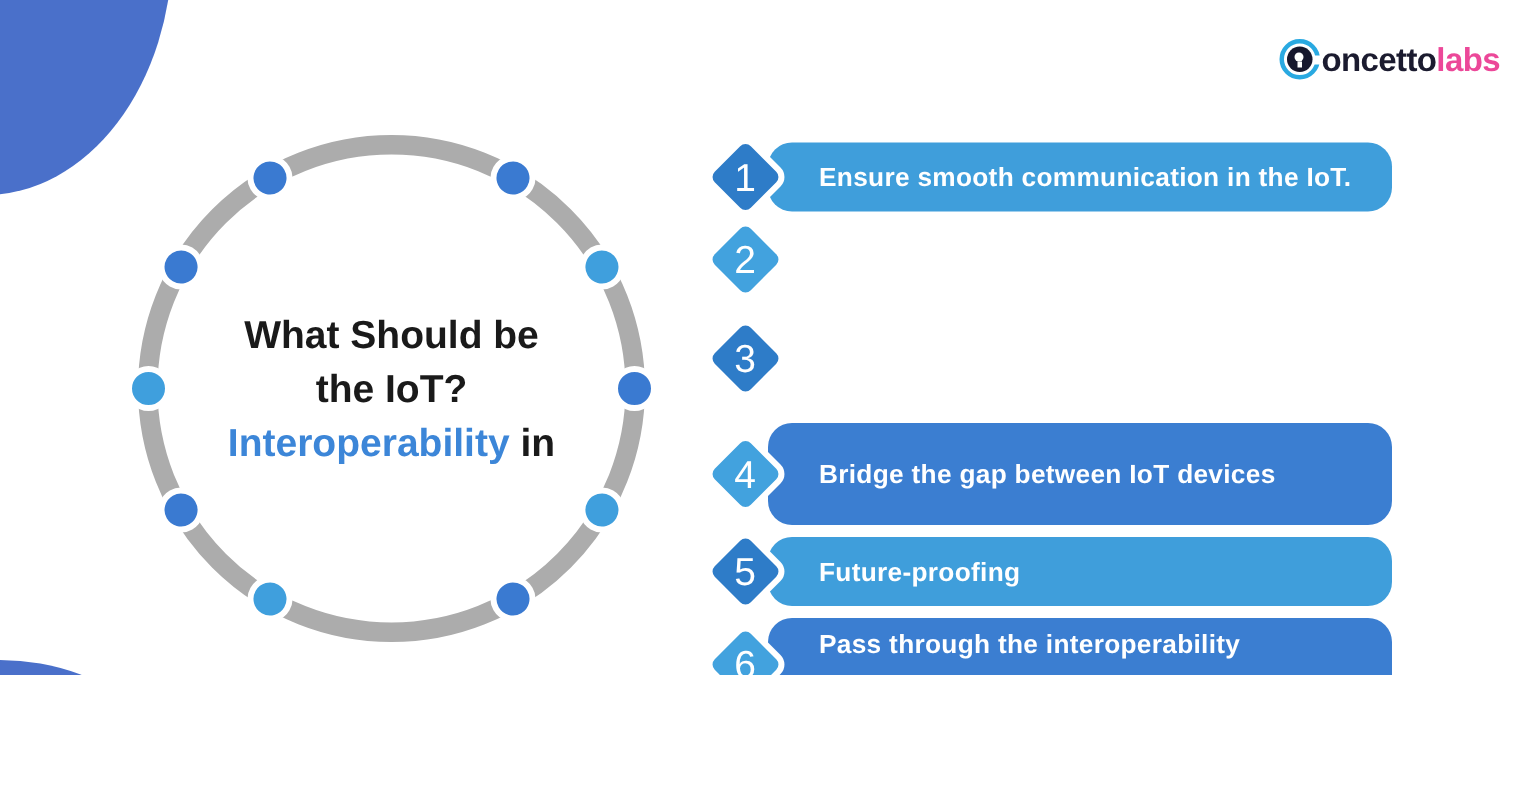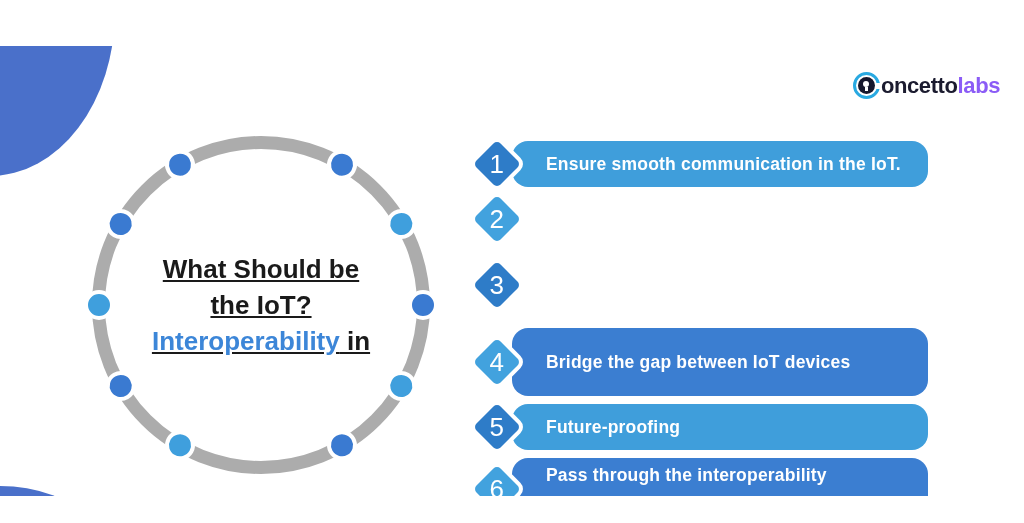--- a/index.html
+++ b/index.html
@@ -1,30 +1,30 @@
 <!DOCTYPE html>
 <html><head>
 <meta charset="utf-8">
 <style>
   html,body{margin:0;padding:0;background:#fff;}
   #canvas{position:relative;width:1024px;height:450px;background:#ffffff;overflow:hidden;
-          font-family:"Liberation Sans",sans-serif;margin-top:46px;}
+          font-family:"Liberation Sans",sans-serif;}
 
   
   .blob-tl{position:absolute;left:-135px;top:-200px;width:250px;height:330px;
            background:#4A70CA;border-radius:50%;}
   .blob-bl{position:absolute;left:-138px;top:440px;width:276px;height:246px;
            background:#4A70CA;border-radius:50%;}
 
   
   .ring{position:absolute;left:92px;top:90px;width:312px;height:312px;
         border:13px solid #ACACAC;border-radius:50%;}
   .ring-title{position:absolute;inset:0;display:flex;flex-direction:column;
         align-items:center;justify-content:center;text-align:center;
-        font-size:26px;font-weight:700;line-height:36px;color:#1A1A1A;text-decoration:underline;}
+        font-size:26px;font-weight:700;line-height:36px;color:#1A1A1A;}
   .ring-title .blue{color:#3C86D8;}
 
   
   .dot{position:absolute;left:50%;top:50%;width:22px;height:22px;
        margin-left:-15px;margin-top:-15px;border:4px solid #ffffff;border-radius:50%;}
   .dot.dark{background:#3A7AD1;}
   .dot.light{background:#3F9FDD;}
 
   
   .panel{position:absolute;left:465px;top:95px;width:463px;
@@ -48,21 +48,21 @@
            border:4px solid #ffffff;border-radius:9px;transform:rotate(45deg);
            display:flex;align-items:center;justify-content:center;z-index:2;}
   .item:nth-child(odd)  .diamond{background:#2E7CC8;}
   .item:nth-child(even) .diamond{background:#42A2DE;}
   .num{transform:rotate(-45deg);color:#ffffff;font-size:26px;font-weight:400;}
 
   
   .logo{position:absolute;top:26px;right:24px;display:flex;align-items:center;}
   .logo-word{font-size:22px;font-weight:700;letter-spacing:-0.4px;line-height:27px;}
   .logo-dark{color:#1B1B2F;}
-  .logo-blue{color:#8b5cf6;}
+  .logo-blue{color:#ec4899;}
   .logo-icon{position:relative;width:27px;height:27px;margin-right:1px;}
   .logo-ring{position:absolute;inset:0;border:3px solid #29A9E1;border-radius:50%;box-sizing:border-box;}
   .logo-notch{position:absolute;right:-1px;top:11px;width:5px;height:6px;background:#ffffff;}
   .logo-core{position:absolute;left:5px;top:5px;width:17px;height:17px;background:#16172D;border-radius:50%;}
   .bulb-head{position:absolute;left:5.5px;top:3.5px;width:6px;height:6px;background:#ffffff;border-radius:50%;}
   .bulb-base{position:absolute;left:7px;top:10px;width:3px;height:3.5px;background:#ffffff;}
 </style>
 </head>
 <body>
 

